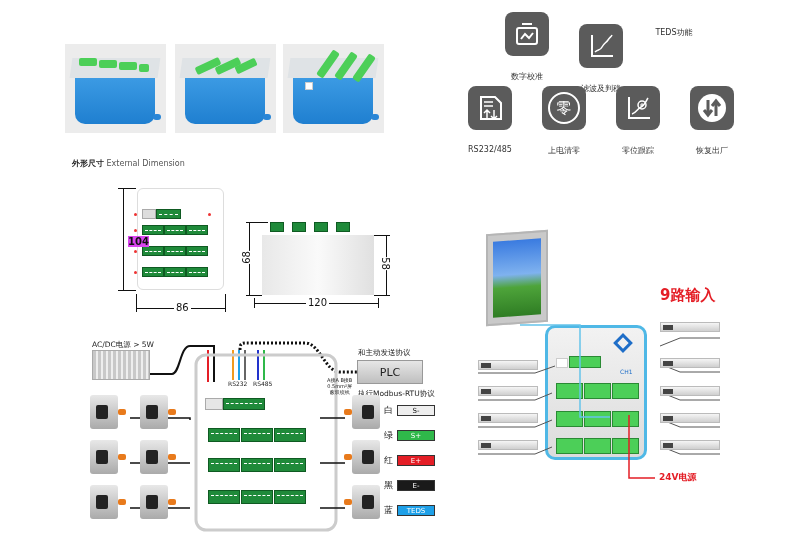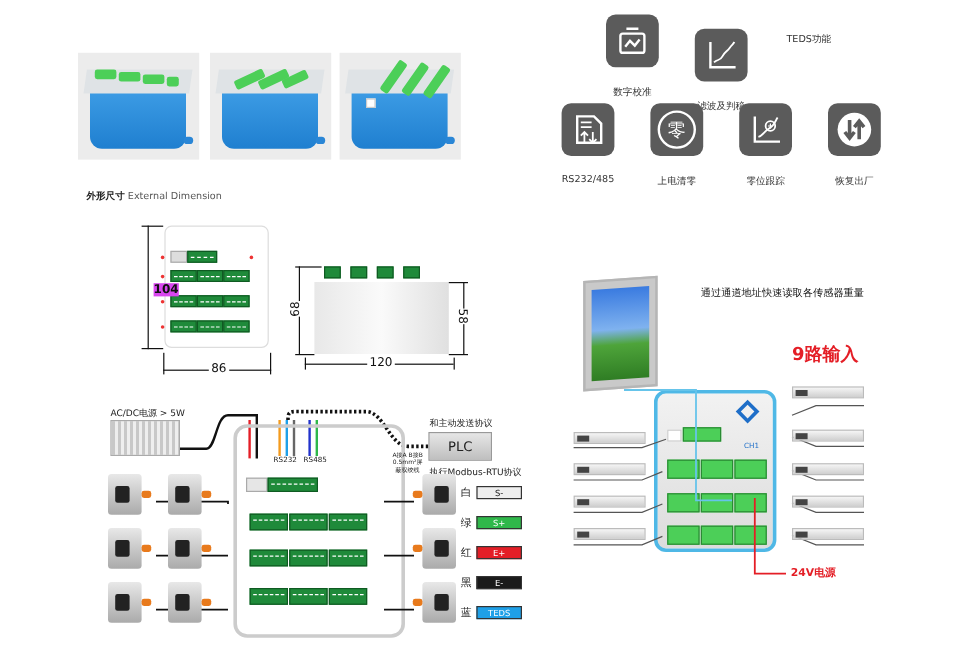--- a/index.html
+++ b/index.html
@@ -193,21 +193,21 @@
   <line x1="239" y1="350" x2="239" y2="380" stroke="#1ea0e8" stroke-width="2"></line>
   <line x1="245" y1="350" x2="245" y2="380" stroke="#666" stroke-width="2"></line>
   <line x1="258" y1="350" x2="258" y2="380" stroke="#2233cc" stroke-width="2"></line>
   <line x1="264" y1="350" x2="264" y2="380" stroke="#2fb84a" stroke-width="2"></line>
   <path d="M240,350 C240,342 242,343 252,343 H305 C320,343 325,372 340,372 H357" fill="none" stroke="#111" stroke-width="3" stroke-dasharray="2,2"></path>
   <rect x="196" y="355" width="140" height="175" rx="10" fill="none" stroke="#ccc" stroke-width="3"></rect>
   <path d="M130,418 H190 V420 M130,463 H190 M130,508 H190 M320,418 H345 M320,463 H345 M320,508 H345" fill="none" stroke="#111" stroke-width="1.5"></path>
 </svg>
 <div class="tag" style="left:358px;top:357px;font-size:7.5px;margin-top:32px;">执行Modbus-RTU协议</div>
 <div class="tag" style="left:358px;top:348px;font-size:7.5px;">和主动发送协议</div>
-<div class="abs" style="left:357px;top:360px;width:53px;height:24px;background:linear-gradient(180deg,#e6e6e6,#bfbfbf);border:1px solid #999;display:flex;align-items:center;justify-content:center;font-size:11px;">
+<div class="abs" style="left:357px;top:360px;width:66px;height:24px;background:linear-gradient(180deg,#e6e6e6,#bfbfbf);border:1px solid #999;display:flex;align-items:center;justify-content:center;font-size:11px;">
   <span>PLC</span>
 </div>
 <div class="tag" style="left:327px;top:377px;font-size:5px;line-height:6px;text-align:center;">
   <div>A接A B接B</div>
   <div>0.5mm²屏</div>
   <div>蔽双绞线</div>
 </div>
 <div class="tag" style="left:228px;top:380px;font-size:6px;">RS232</div>
 <div class="tag" style="left:253px;top:380px;font-size:6px;">RS485</div>
 <div class="abs" style="left:205px;top:398px;width:18px;height:12px;background:#e6e6e6;border:1px solid #aaa;"></div>
@@ -250,21 +250,20 @@
 </div>
 <div class="legend-row" style="left:384px;top:504px;">
   <span>蓝</span>
   <span class="sw" style="background:#1ea0e8;color:#fff;">TEDS</span>
 </div>
 
 <div class="abs" style="left:486px;top:232px;width:62px;height:92px;background:#c9c9c9;border:2px solid #b5b5b5;transform:skewY(-4deg);">
   <div class="abs" style="left:5px;top:6px;width:48px;height:76px;background:linear-gradient(180deg,#3a7be0 0%,#7fb2ef 45%,#4ea43a 62%,#2f7d24 100%);"></div>
 </div>
 <div class="abs" style="left:560px;top:238px;width:160px;text-align:right;font-size:8.5px;line-height:15px;color:#111;">
-  <div>通过通道地址快速读取各传感器重量</div>
 </div>
 <div class="abs" style="left:660px;top:286px;font-size:15px;color:#e41e26;font-weight:bold;">9路输入</div>
 
 <div class="abs" style="left:545px;top:325px;width:102px;height:135px;background:linear-gradient(180deg,#f2f2f2,#dcdcdc);border:3px solid #4fb8e6;border-radius:10px;">
   <div class="abs" style="left:68px;top:8px;width:14px;height:14px;border:3px solid #1e6ec8;transform:rotate(45deg);"></div>
   <div class="abs" style="left:72px;top:40px;font-size:6px;color:#1e6ec8;">CH1</div>
   <div class="abs" style="left:8px;top:30px;width:12px;height:10px;background:#fff;border:1px solid #ccc;"></div>
   <div class="abs" style="left:21px;top:28px;width:32px;height:12px;background:#4ccf58;border:1px solid #2a8a34;"></div>
   <div class="abs" style="left:8px;top:55px;width:27px;height:16px;background:#4ccf58;border:1px solid #2a8a34;"></div>
   <div class="abs" style="left:36px;top:55px;width:27px;height:16px;background:#4ccf58;border:1px solid #2a8a34;"></div>

